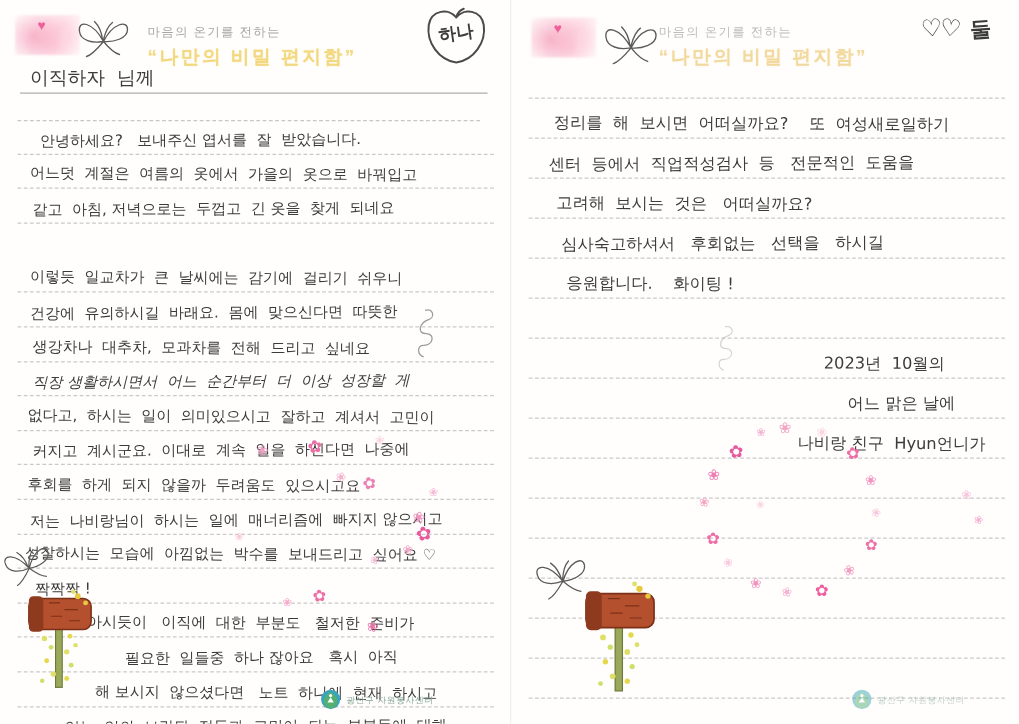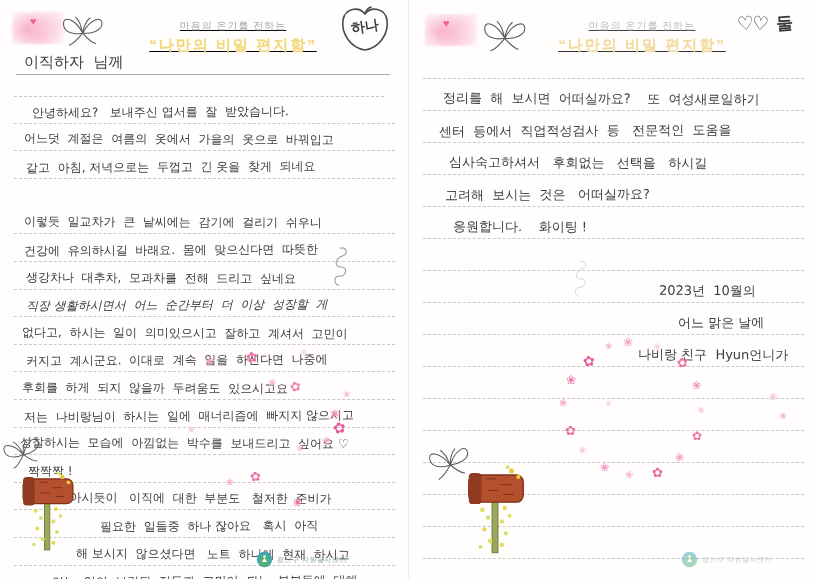--- a/index.html
+++ b/index.html
@@ -5,21 +5,21 @@
   html,body{margin:0;padding:0;}
   body{
     width:815px;height:579px;position:relative;background:#ffffff;
     font-family:"Liberation Sans",sans-serif;overflow:hidden;
   }
   .page{position:absolute;top:0;height:579px;width:407px;background:#fffefd;}
   #page-left{left:0;}
   #page-right{left:408px;border-left:1px solid #f0efed;}
 
   
-  .header{position:absolute;top:19px;left:118px;width:230px;text-align:center;text-decoration:underline;}
+  .header{position:absolute;top:19px;left:118px;width:230px;text-align:left;}
   .tagline{font-size:10px;color:#a6a6a6;letter-spacing:1px;display:block;}
   .paper-title{font-size:15px;font-weight:bold;color:#f3d87f;letter-spacing:2px;display:block;margin-top:3px;text-shadow:0 0 1px rgba(243,216,127,.55);}
   #page-right .paper-title{opacity:.8;color:#f0d08a;}
   #page-right .tagline{opacity:.75;}
 
   
   .page-mark{position:absolute;top:4px;left:336px;width:58px;height:50px;}
   .page-mark svg{position:absolute;left:0;top:0;}
   .page-mark .mark-text{
     position:absolute;left:0;top:14px;width:100%;text-align:center;
@@ -189,22 +189,22 @@
   <div class="page-mark-hearts">
     <span class="h">♡</span>
     <span class="h">♡</span>
     <span class="num ink">둘</span>
   </div>
 
   <div class="lines ink">
     <div class="line"><span></span></div>
     <div class="line" style="padding-left:20px;"><span>정리를  해  보시면  어떠실까요?    또  여성새로일하기</span></div>
     <div class="line" style="padding-left:16px;"><span>센터  등에서  직업적성검사  등   전문적인  도움을</span></div>
+    <div class="line" style="padding-left:22px;"><span>고려해  보시는  것은   어떠실까요?</span></div>
     <div class="line" style="padding-left:26px;"><span>심사숙고하셔서   후회없는   선택을   하시길</span></div>
-    <div class="line" style="padding-left:22px;"><span>고려해  보시는  것은   어떠실까요?</span></div>
     <div class="line" style="padding-left:30px;"><span>응원합니다.    화이팅 !</span></div>
     <div class="line"><span></span></div>
     <div class="line ar" style="padding-right:48px;"><span>2023년  10월의</span></div>
     <div class="line ar" style="padding-right:40px;"><span>어느 맑은 날에</span></div>
     <div class="line ar sig" style="padding-right:16px;"><span>나비랑 친구  Hyun언니가</span></div>
     <div class="line"><span></span></div>
     <div class="line"><span></span></div>
     <div class="line"><span></span></div>
     <div class="line"><span></span></div>
     <div class="line"><span></span></div>

